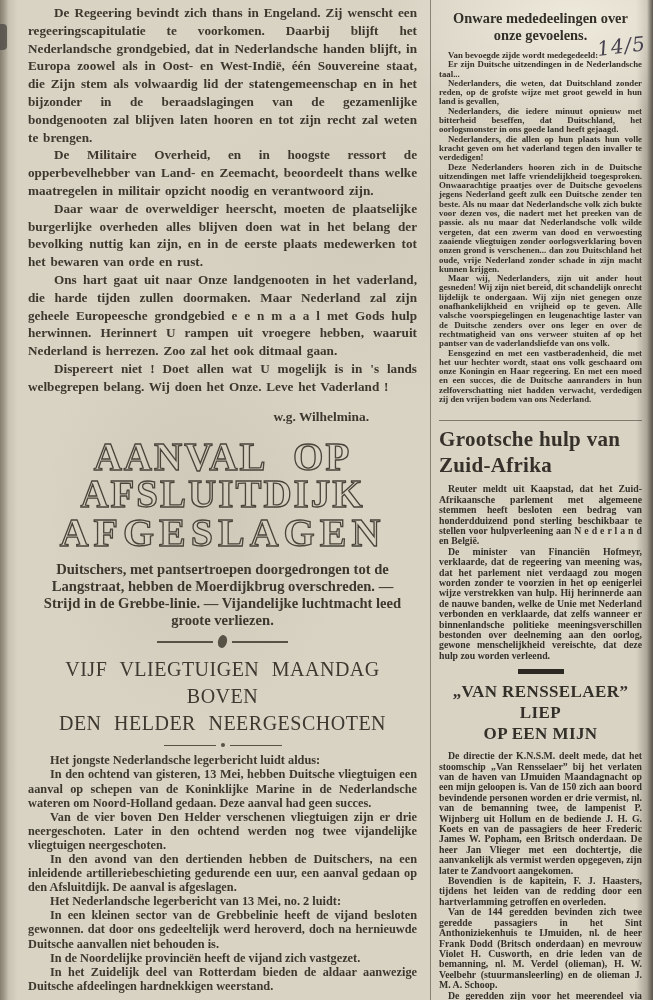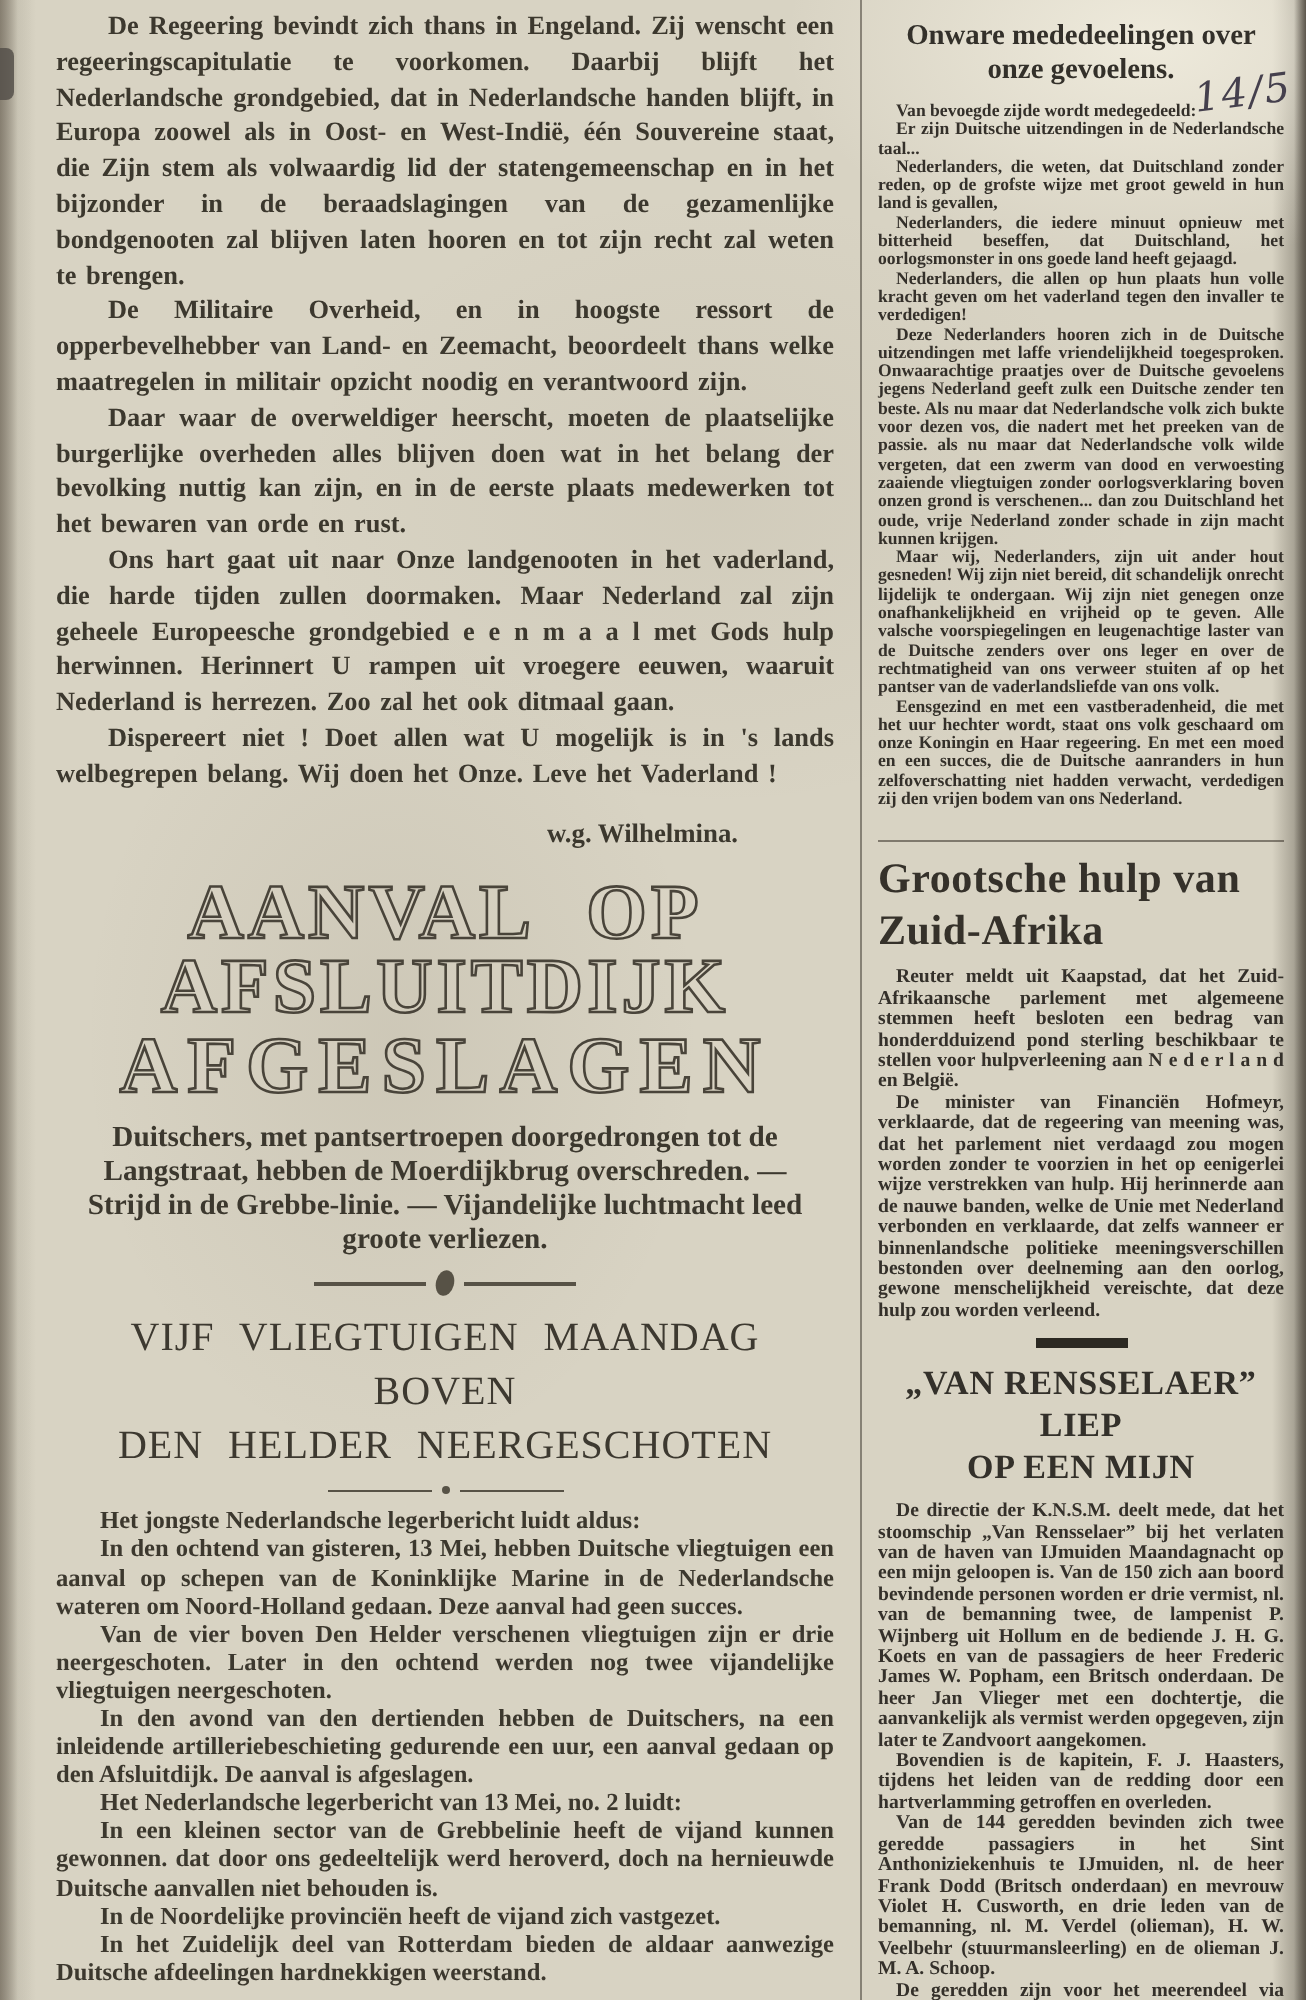--- a/index.html
+++ b/index.html
@@ -73,21 +73,21 @@
 <body>
 
 <div class="page">
 
   <div class="col-left">
     <section>
       <div>
           <p class="proc-p">De Regeering bevindt zich thans in Engeland. Zij wenscht een regeeringscapitulatie te voorkomen. Daarbij blijft het Nederlandsche grondgebied, dat in Nederlandsche handen blijft, in Europa zoowel als in Oost- en West-Indië, één Souvereine staat, die Zijn stem als volwaardig lid der statengemeenschap en in het bijzonder in de beraadslagingen van de gezamenlijke bondgenooten zal blijven laten hooren en tot zijn recht zal weten te brengen.</p>
           <p class="proc-p">De Militaire Overheid, en in hoogste ressort de opperbevelhebber van Land- en Zeemacht, beoordeelt thans welke maatregelen in militair opzicht noodig en verantwoord zijn.</p>
           <p class="proc-p">Daar waar de overweldiger heerscht, moeten de plaatselijke burgerlijke overheden alles blijven doen wat in het belang der bevolking nuttig kan zijn, en in de eerste plaats medewerken tot het bewaren van orde en rust.</p>
-          <p class="proc-p">Ons hart gaat uit naar Onze landgenooten in het vaderland, die harde tijden zullen doormaken. Maar Nederland zal zijn geheele Europeesche grondgebied e e n m a a l met Gods hulp herwinnen. Herinnert U rampen uit vroegere eeuwen, waaruit Nederland is herrezen. Zoo zal het ook ditmaal gaan.</p>
+          <p class="proc-p">Ons hart gaat uit naar Onze landgenooten in het vaderland, die harde tijden zullen doormaken. Maar Nederland zal zijn geheele Europeesche grondgebied e e n m a a l met Gods hulp herwinnen. Herinnert U rampen uit vroegere hebben, waaruit Nederland is herrezen. Zoo zal het ook ditmaal gaan.</p>
           <p class="proc-p">Dispereert niet ! Doet allen wat U mogelijk is in 's lands welbegrepen belang. Wij doen het Onze. Leve het Vaderland !</p>
         </div>
       <p class="signature">w.g. Wilhelmina.</p>
     </section>
 
     <h1 class="headline-main">
       <span class="hl1">AANVAL OP AFSLUITDIJK</span>
       <span class="hl2">AFGESLAGEN</span>
     </h1>
 
@@ -110,21 +110,21 @@
       <span class="orn-line"></span>
     </div>
 
     <section class="army">
       <div>
           <p class="report-p">Het jongste Nederlandsche legerbericht luidt aldus:</p>
           <p class="report-p">In den ochtend van gisteren, 13 Mei, hebben Duitsche vliegtuigen een aanval op schepen van de Koninklijke Marine in de Nederlandsche wateren om Noord-Holland gedaan. Deze aanval had geen succes.</p>
           <p class="report-p">Van de vier boven Den Helder verschenen vliegtuigen zijn er drie neergeschoten. Later in den ochtend werden nog twee vijandelijke vliegtuigen neergeschoten.</p>
           <p class="report-p">In den avond van den dertienden hebben de Duitschers, na een inleidende artilleriebeschieting gedurende een uur, een aanval gedaan op den Afsluitdijk. De aanval is afgeslagen.</p>
           <p class="report-p">Het Nederlandsche legerbericht van 13 Mei, no. 2 luidt:</p>
-          <p class="report-p">In een kleinen sector van de Grebbelinie heeft de vijand kunnen gewonnen. dat door ons gedeeltelijk werd heroverd, doch na hernieuwde Duitsche aanvallen niet behouden is.</p>
+          <p class="report-p">In een kleinen sector van de Grebbelinie heeft de vijand besloten gewonnen. dat door ons gedeeltelijk werd heroverd, doch na hernieuwde Duitsche aanvallen niet behouden is.</p>
           <p class="report-p">In de Noordelijke provinciën heeft de vijand zich vastgezet.</p>
           <p class="report-p">In het Zuidelijk deel van Rotterdam bieden de aldaar aanwezige Duitsche afdeelingen hardnekkigen weerstand.</p>
         </div>
     </section>
   </div>
 
   <div class="col-rule"></div>
 
   <div class="col-right">
     <article class="art1">

